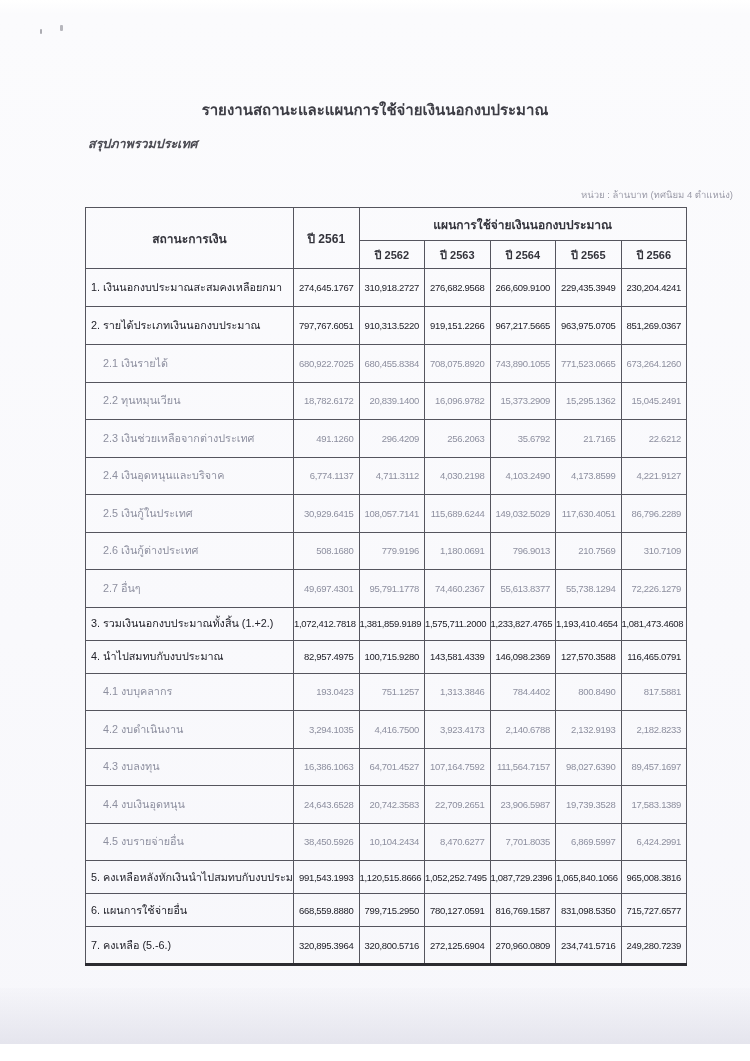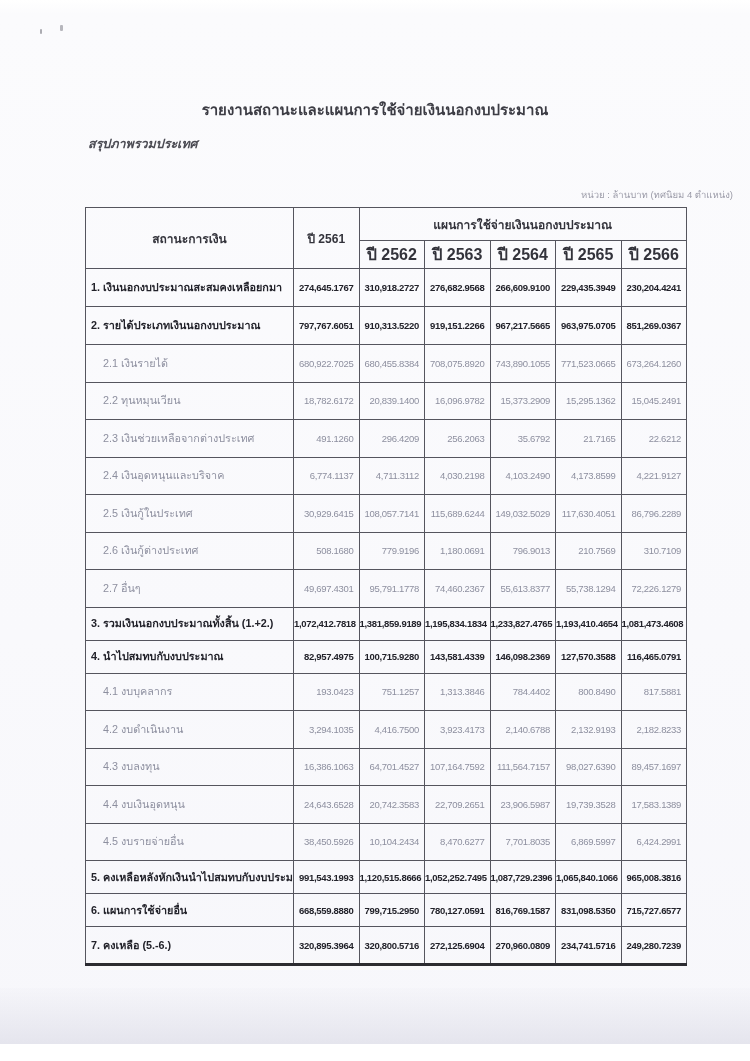--- a/index.html
+++ b/index.html
@@ -61,40 +61,40 @@
   thead th {
     font-weight: 700;
     color: #33333b;
     font-size: 12px;
     text-align: center;
     vertical-align: middle;
     background: transparent;
   }
   tr.hdr-top    { height: 33px; }
   tr.hdr-years  { height: 28px; }
-  tr.hdr-years th { font-size: 16px; }
+  tr.hdr-years th { font-size: 11px; }
 
   tbody td { vertical-align: middle; overflow: hidden; }
   td.label {
     text-align: left;
     padding-left: 5px;
     font-size: 10.8px;
     white-space: nowrap;
   }
   td.num {
     text-align: right;
     padding-right: 5px;
     font-size: 9.5px;
     letter-spacing: -0.3px;
     white-space: nowrap;
     font-family: "Liberation Sans", "DejaVu Sans", sans-serif;
   }
 
   tr.main       { height: 38px; }
-  tr.main td    { color: #22222a; font-weight: 700; }
+  tr.main td    { color: #22222a; font-weight: 400; }
   tr.compact    { height: 33px; }
   tr.sub        { height: 37.5px; }
   tr.sub td     { color: #8d8f9f; font-weight: 400; }
   tr.sub td.label { padding-left: 17px; }
 
   .bottom-band {
     position: absolute;
     left: 0; top: 988px; width: 750px; height: 56px;
     background: linear-gradient(180deg, rgba(233,233,241,0.15) 0%, rgba(223,223,233,0.55) 70%, rgba(219,219,230,0.65) 100%);
   }
@@ -219,21 +219,21 @@
           <td class="num">95,791.1778</td>
           <td class="num">74,460.2367</td>
           <td class="num">55,613.8377</td>
           <td class="num">55,738.1294</td>
           <td class="num">72,226.1279</td>
         </tr>
         <tr class="main compact">
           <td class="label">3. รวมเงินนอกงบประมาณทั้งสิ้น (1.+2.)</td>
           <td class="num">1,072,412.7818</td>
           <td class="num">1,381,859.9189</td>
-          <td class="num">1,195,834.1834</td>
+          <td class="num">1,575,711.2000</td>
           <td class="num">1,233,827.4765</td>
           <td class="num">1,193,410.4654</td>
           <td class="num">1,081,473.4608</td>
         </tr>
         <tr class="main compact">
           <td class="label">4. นำไปสมทบกับงบประมาณ</td>
           <td class="num">82,957.4975</td>
           <td class="num">100,715.9280</td>
           <td class="num">143,581.4339</td>
           <td class="num">146,098.2369</td>

